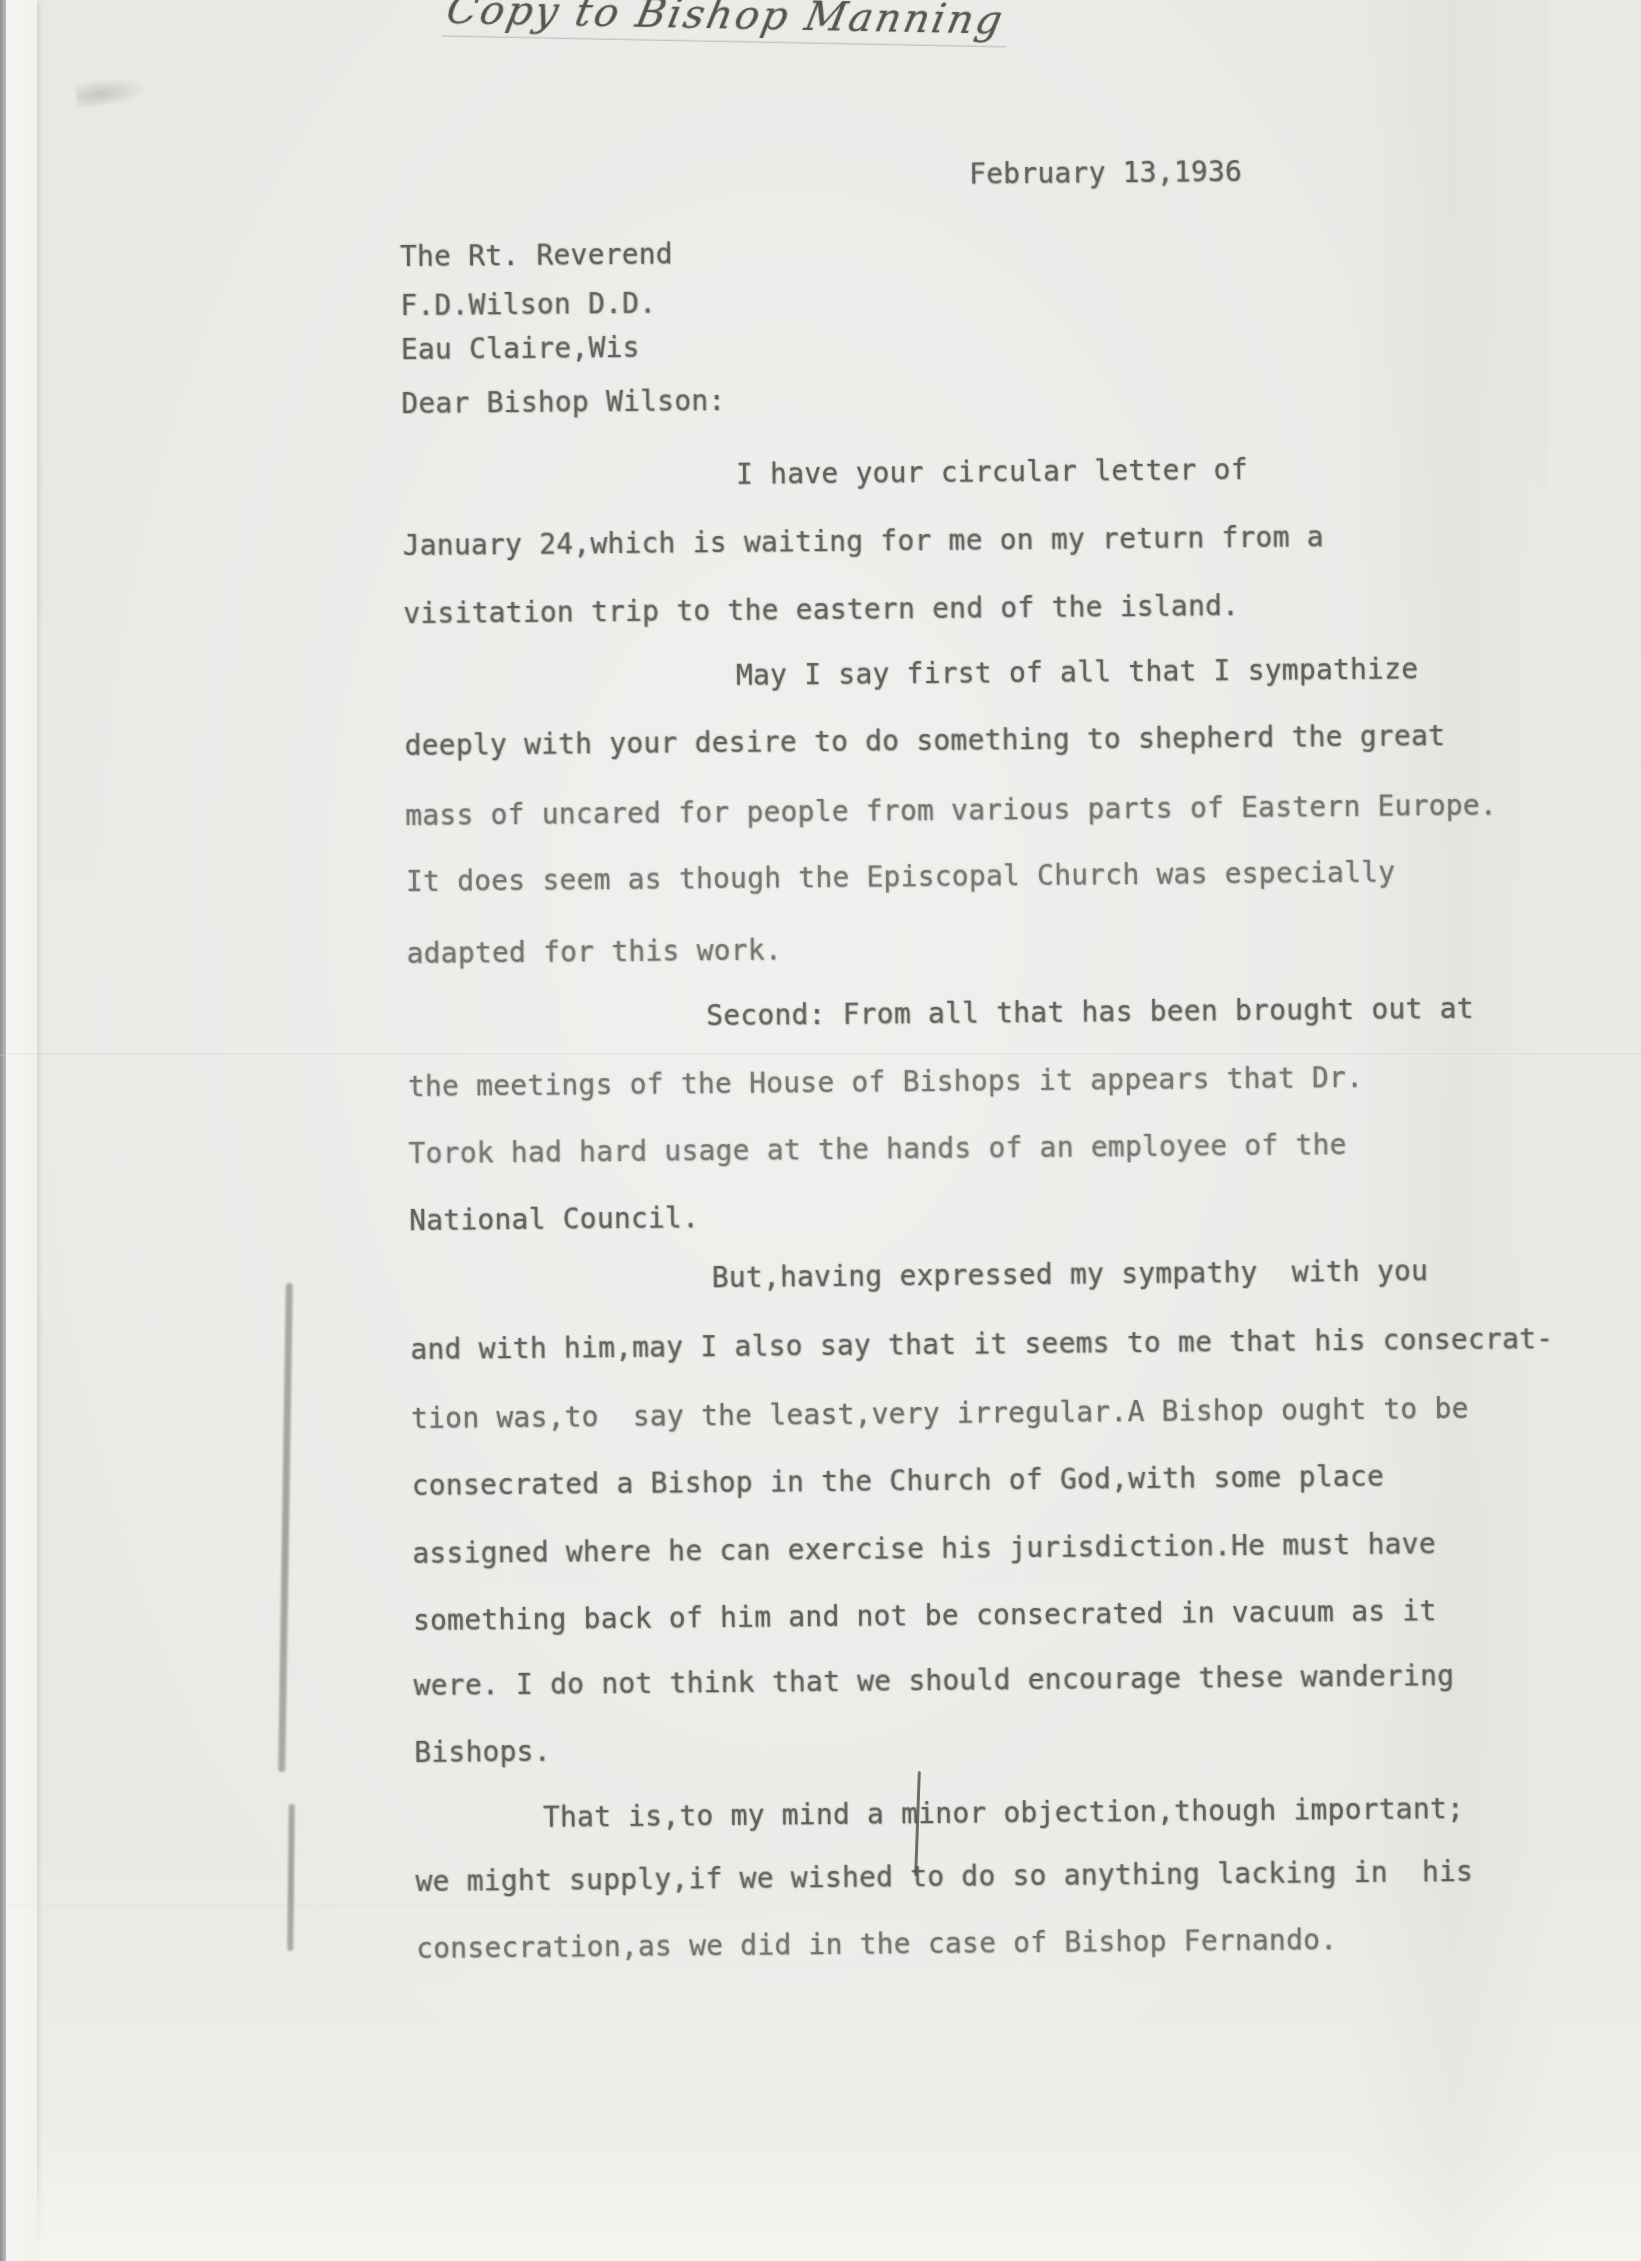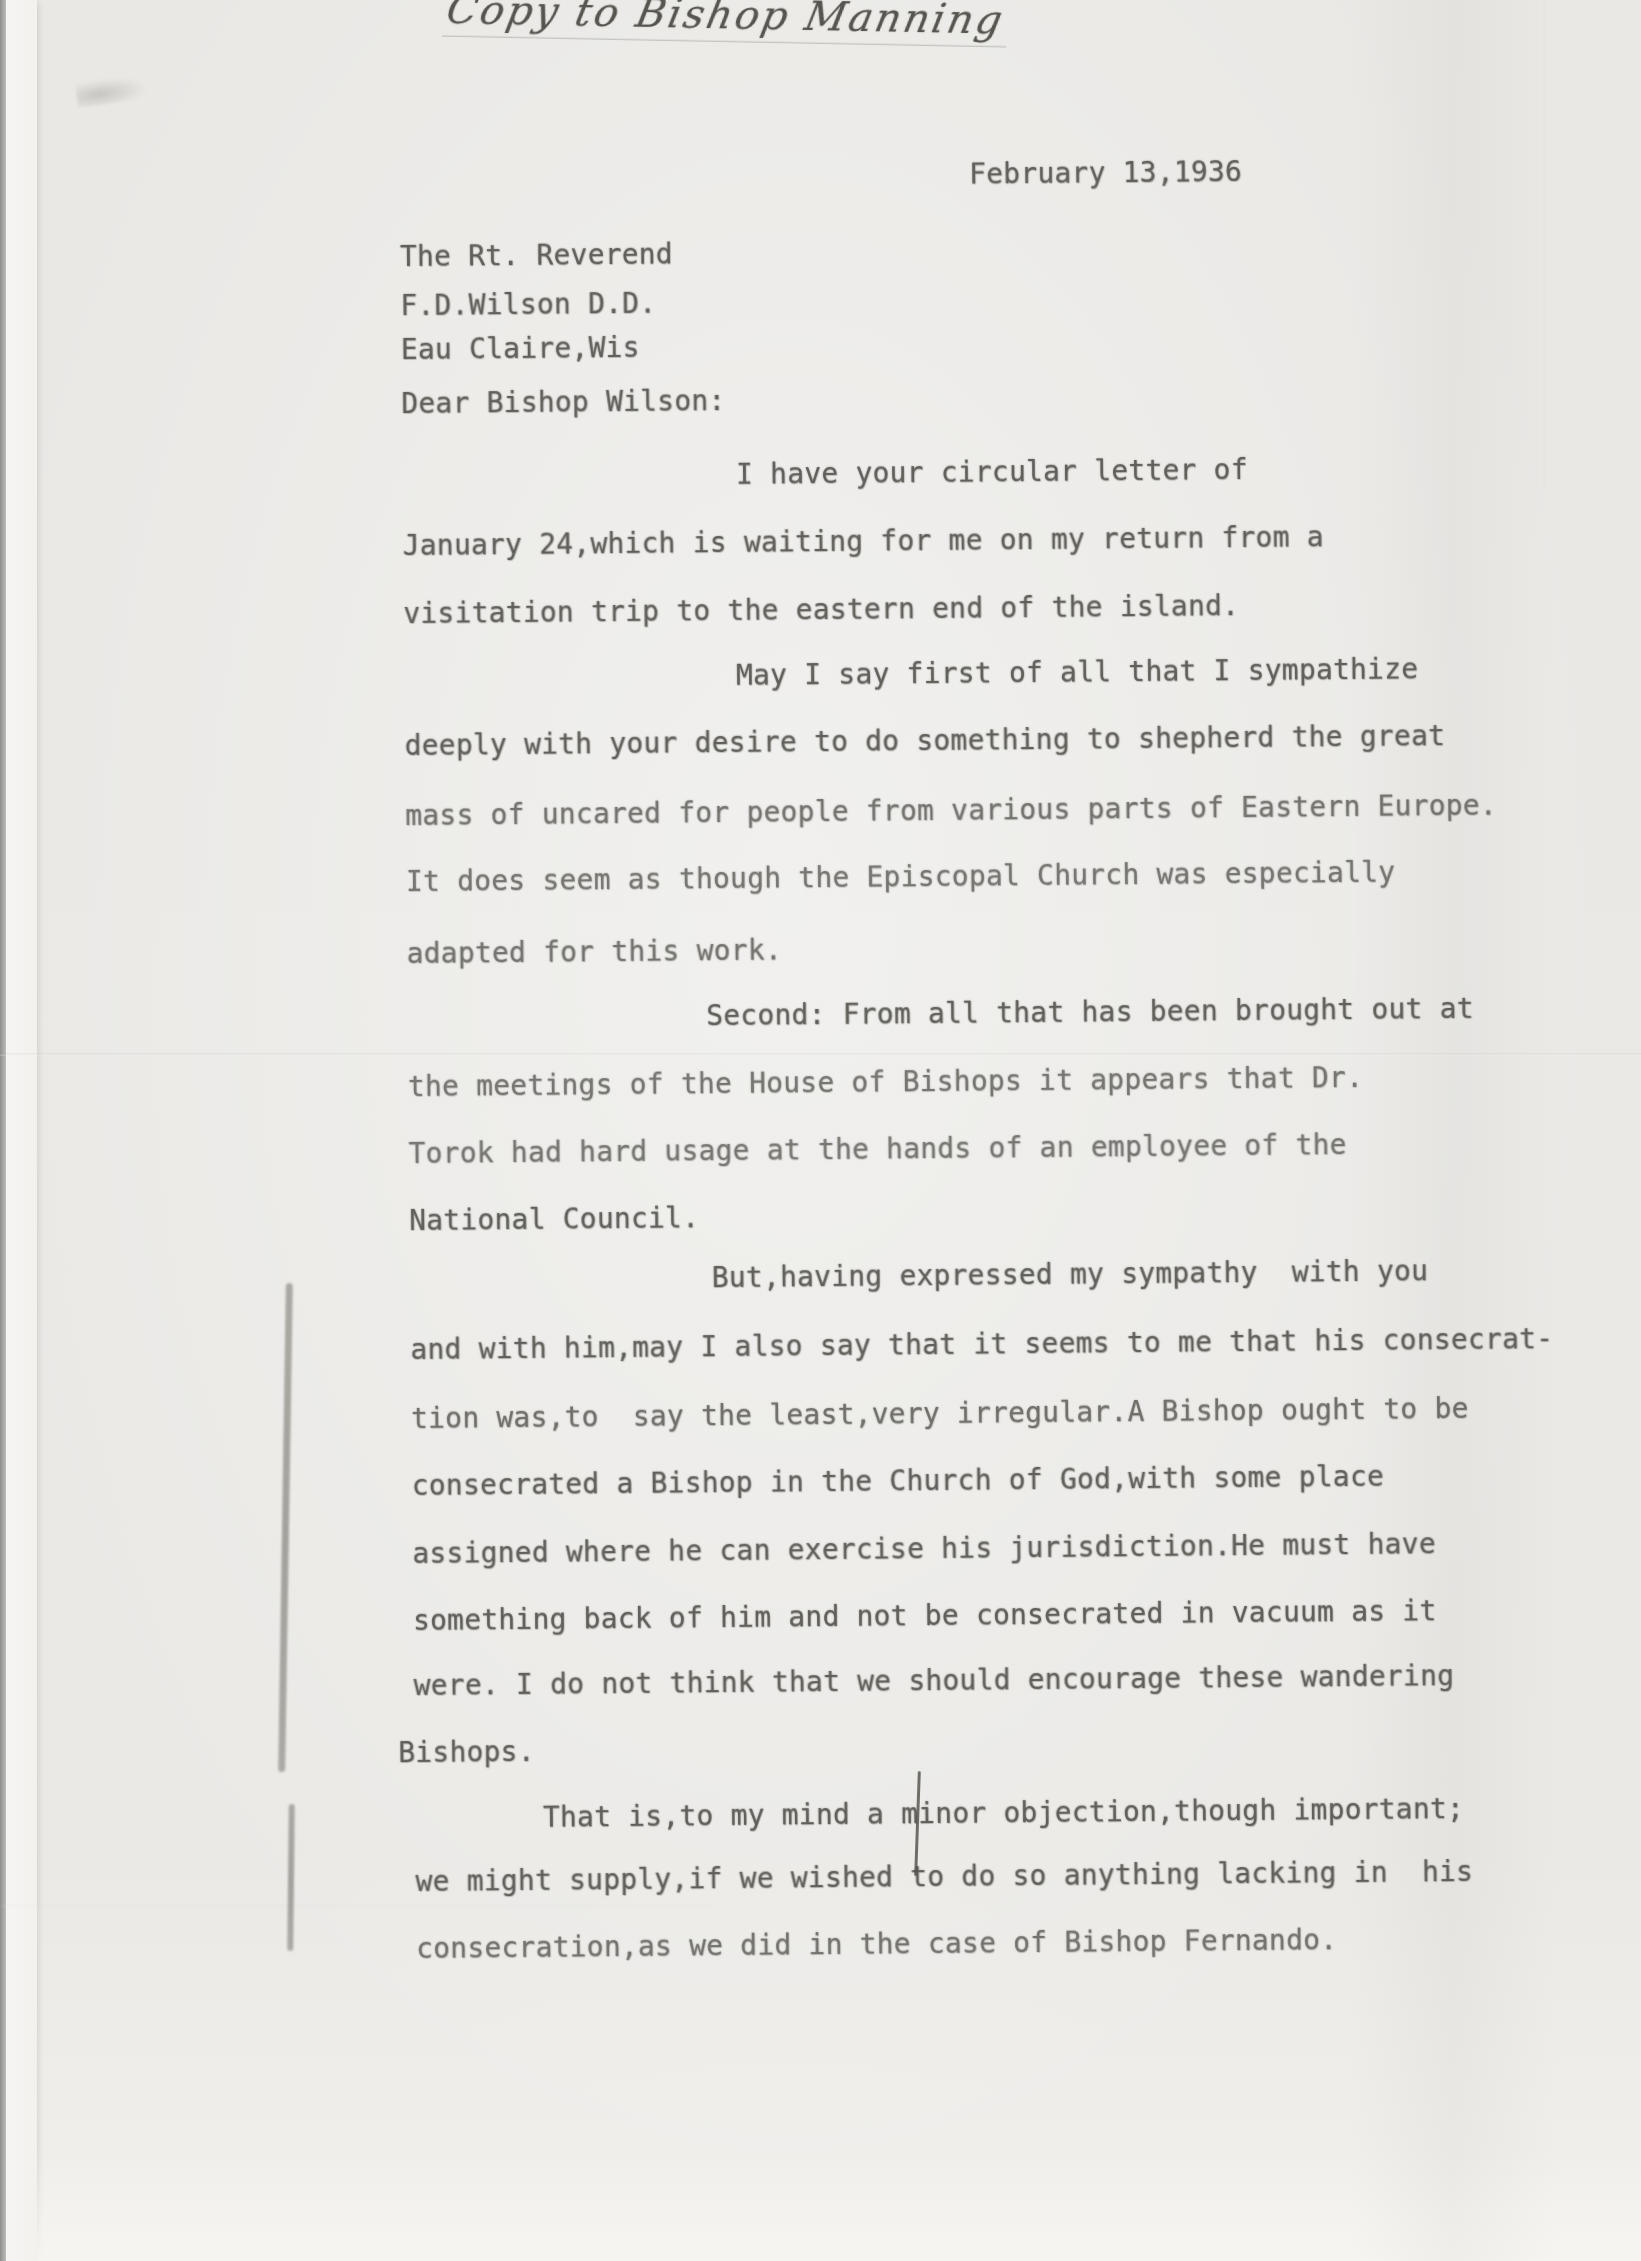--- a/index.html
+++ b/index.html
@@ -98,21 +98,21 @@
       <div class="typed-line" style="left: 408px; top: 1070px; opacity: 0.78;">the meetings of the House of Bishops it appears that Dr.</div>
       <div class="typed-line" style="left: 408px; top: 1137px; opacity: 0.78;">Torok had hard usage at the hands of an employee of the</div>
       <div class="typed-line" style="left: 408px; top: 1204px; opacity: 0.92;">National Council.</div>
       <div class="typed-line" style="left: 710px; top: 1264px; opacity: 0.92;">But,having expressed my sympathy  with you</div>
       <div class="typed-line" style="left: 408px; top: 1333px; opacity: 0.92;">and with him,may I also say that it seems to me that his consecrat-</div>
       <div class="typed-line" style="left: 408px; top: 1402px; opacity: 0.82;">tion was,to  say the least,very irregular.A Bishop ought to be</div>
       <div class="typed-line" style="left: 408px; top: 1469px; opacity: 0.92;">consecrated a Bishop in the Church of God,with some place</div>
       <div class="typed-line" style="left: 408px; top: 1537px; opacity: 0.92;">assigned where he can exercise his jurisdiction.He must have</div>
       <div class="typed-line" style="left: 408px; top: 1604px; opacity: 0.92;">something back of him and not be consecrated in vacuum as it</div>
       <div class="typed-line" style="left: 408px; top: 1669px; opacity: 0.92;">were. I do not think that we should encourage these wandering</div>
-      <div class="typed-line" style="left: 392px; top: 1736px; opacity: 0.92;">Bishops.</div>
+      <div class="typed-line" style="left: 408px; top: 1736px; opacity: 0.92;">Bishops.</div>
       <div class="typed-line" style="left: 536px; top: 1802px; opacity: 0.92;">That is,to my mind a minor objection,though important;</div>
       <div class="typed-line" style="left: 408px; top: 1865px; opacity: 0.92;">we might supply,if we wished to do so anything lacking in  his</div>
       <div class="typed-line" style="left: 408px; top: 1932px; opacity: 0.8;">consecration,as we did in the case of Bishop Fernando.</div>
     </div>
 
   <div id="marks-layer" style="position:absolute;left:0;top:0;width:100%;height:100%;">
       <div class="pencil-line" style="left: 282px; top: 1283px; width: 6.5px; height: 489px; transform: rotate(0.9deg);"></div>
       <div class="pencil-line" style="left: 288px; top: 1804px; width: 5.8px; height: 147px; transform: rotate(0.6deg);"></div>
       <div class="pen-stroke" style="left: 916px; top: 1771px; height: 105px; transform: rotate(2deg);"></div>
     </div>

